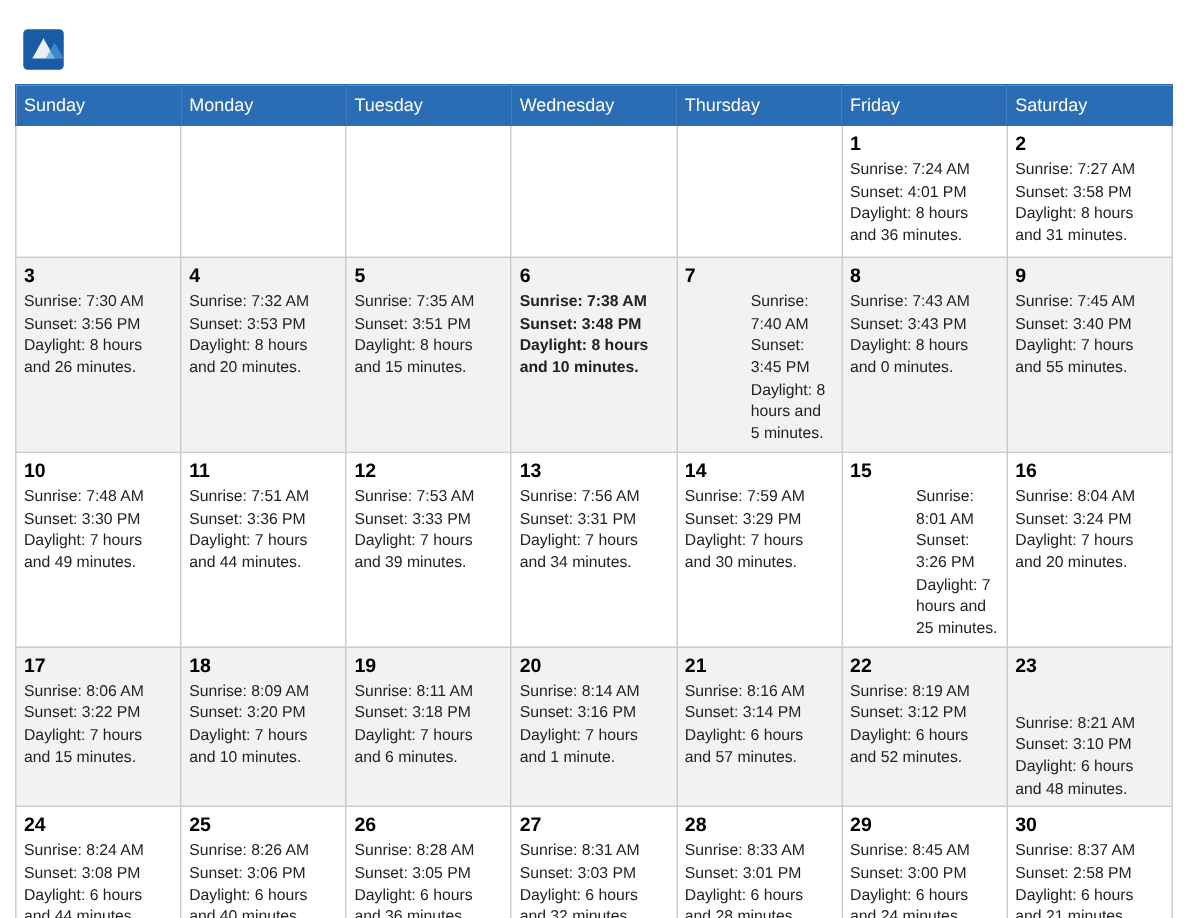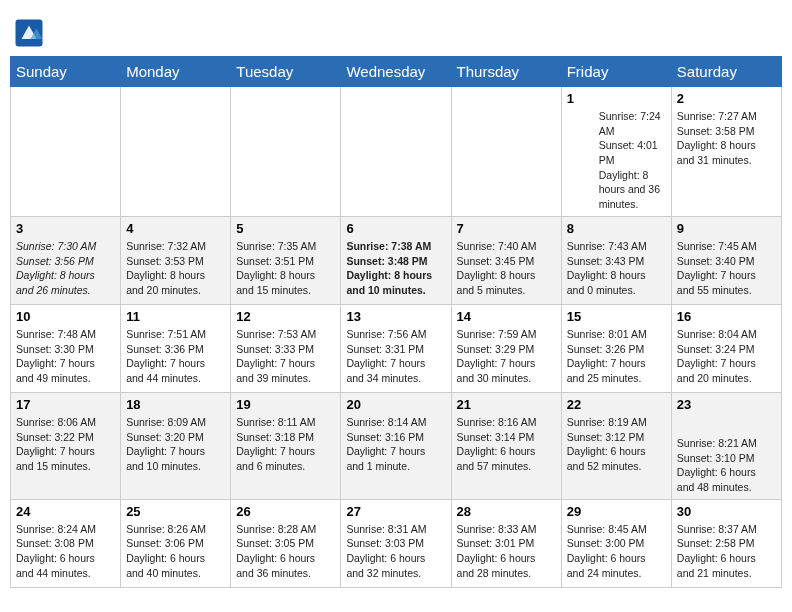--- a/index.html
+++ b/index.html
@@ -49,21 +49,21 @@
       width: 100%;
       border-collapse: collapse;
       font-size: 11px;
     }
     thead th {
       background-color: #2a6db5;
       color: #fff;
       text-align: left;
       padding: 6px 5px;
       font-weight: normal;
-      font-size: 15px;
+      font-size: 12px;
       border: 1px solid #2a6db5;
     }
     td {
       border: 1px solid #ccc;
       vertical-align: top;
       padding: 4px 5px;
       min-height: 80px;
       height: 88px;
       width: 14.28%;
     }
@@ -120,35 +120,35 @@
   </thead>
   <tbody id="calendar-body">
   <tr>
         <td class="empty-cell"></td>
         <td class="empty-cell"></td>
         <td class="empty-cell"></td>
         <td class="empty-cell"></td>
         <td class="empty-cell"></td>
         <td>
           <span class="day-num">1</span>
-          <div class="day-info" style="white-space: pre-line; margin-left: 32px;">Sunrise: 7:24 AM
+          <div class="day-info" style="white-space: pre-line;">Sunrise: 7:24 AM
 Sunset: 4:01 PM
 Daylight: 8 hours and 36 minutes.</div>
         </td>
         <td>
           <span class="day-num">2</span>
           <div class="day-info" style="white-space: pre-line;">Sunrise: 7:27 AM
 Sunset: 3:58 PM
 Daylight: 8 hours and 31 minutes.</div>
         </td>
       </tr>
       <tr>
         <td>
           <span class="day-num">3</span>
-          <div class="day-info" style="white-space: pre-line; font-style: italic;">Sunrise: 7:30 AM
+          <div class="day-info" style="white-space: pre-line;">Sunrise: 7:30 AM
 Sunset: 3:56 PM
 Daylight: 8 hours and 26 minutes.</div>
         </td>
         <td>
           <span class="day-num">4</span>
           <div class="day-info" style="white-space: pre-line;">Sunrise: 7:32 AM
 Sunset: 3:53 PM
 Daylight: 8 hours and 20 minutes.</div>
         </td>
         <td>
@@ -158,21 +158,21 @@
 Daylight: 8 hours and 15 minutes.</div>
         </td>
         <td>
           <span class="day-num">6</span>
           <div class="day-info" style="white-space: pre-line; font-weight: bold;">Sunrise: 7:38 AM
 Sunset: 3:48 PM
 Daylight: 8 hours and 10 minutes.</div>
         </td>
         <td>
           <span class="day-num">7</span>
-          <div class="day-info" style="white-space: pre-line;">Sunrise: 7:40 AM
+          <div class="day-info" style="white-space: pre-line; margin-left: 44px;">Sunrise: 7:40 AM
 Sunset: 3:45 PM
 Daylight: 8 hours and 5 minutes.</div>
         </td>
         <td>
           <span class="day-num">8</span>
           <div class="day-info" style="white-space: pre-line;">Sunrise: 7:43 AM
 Sunset: 3:43 PM
 Daylight: 8 hours and 0 minutes.</div>
         </td>
         <td>
@@ -208,21 +208,21 @@
 Daylight: 7 hours and 34 minutes.</div>
         </td>
         <td>
           <span class="day-num">14</span>
           <div class="day-info" style="white-space: pre-line;">Sunrise: 7:59 AM
 Sunset: 3:29 PM
 Daylight: 7 hours and 30 minutes.</div>
         </td>
         <td>
           <span class="day-num">15</span>
-          <div class="day-info" style="white-space: pre-line;">Sunrise: 8:01 AM
+          <div class="day-info" style="white-space: pre-line; margin-left: 44px;">Sunrise: 8:01 AM
 Sunset: 3:26 PM
 Daylight: 7 hours and 25 minutes.</div>
         </td>
         <td>
           <span class="day-num">16</span>
           <div class="day-info" style="white-space: pre-line;">Sunrise: 8:04 AM
 Sunset: 3:24 PM
 Daylight: 7 hours and 20 minutes.</div>
         </td>
       </tr>

